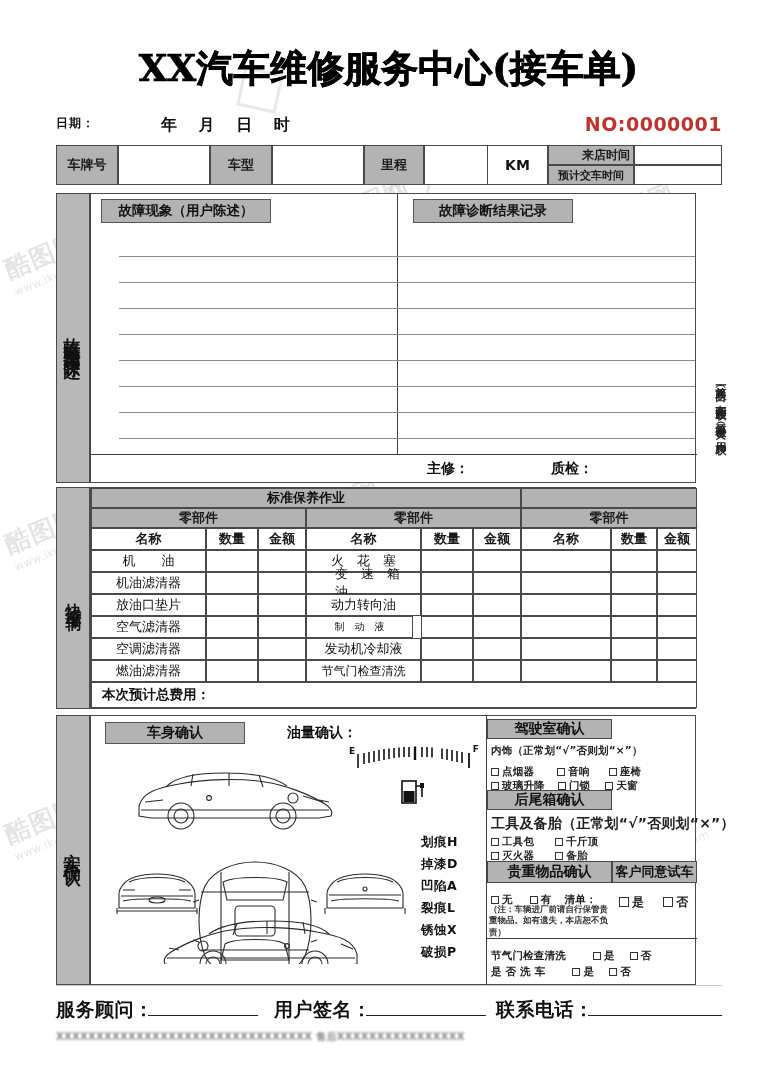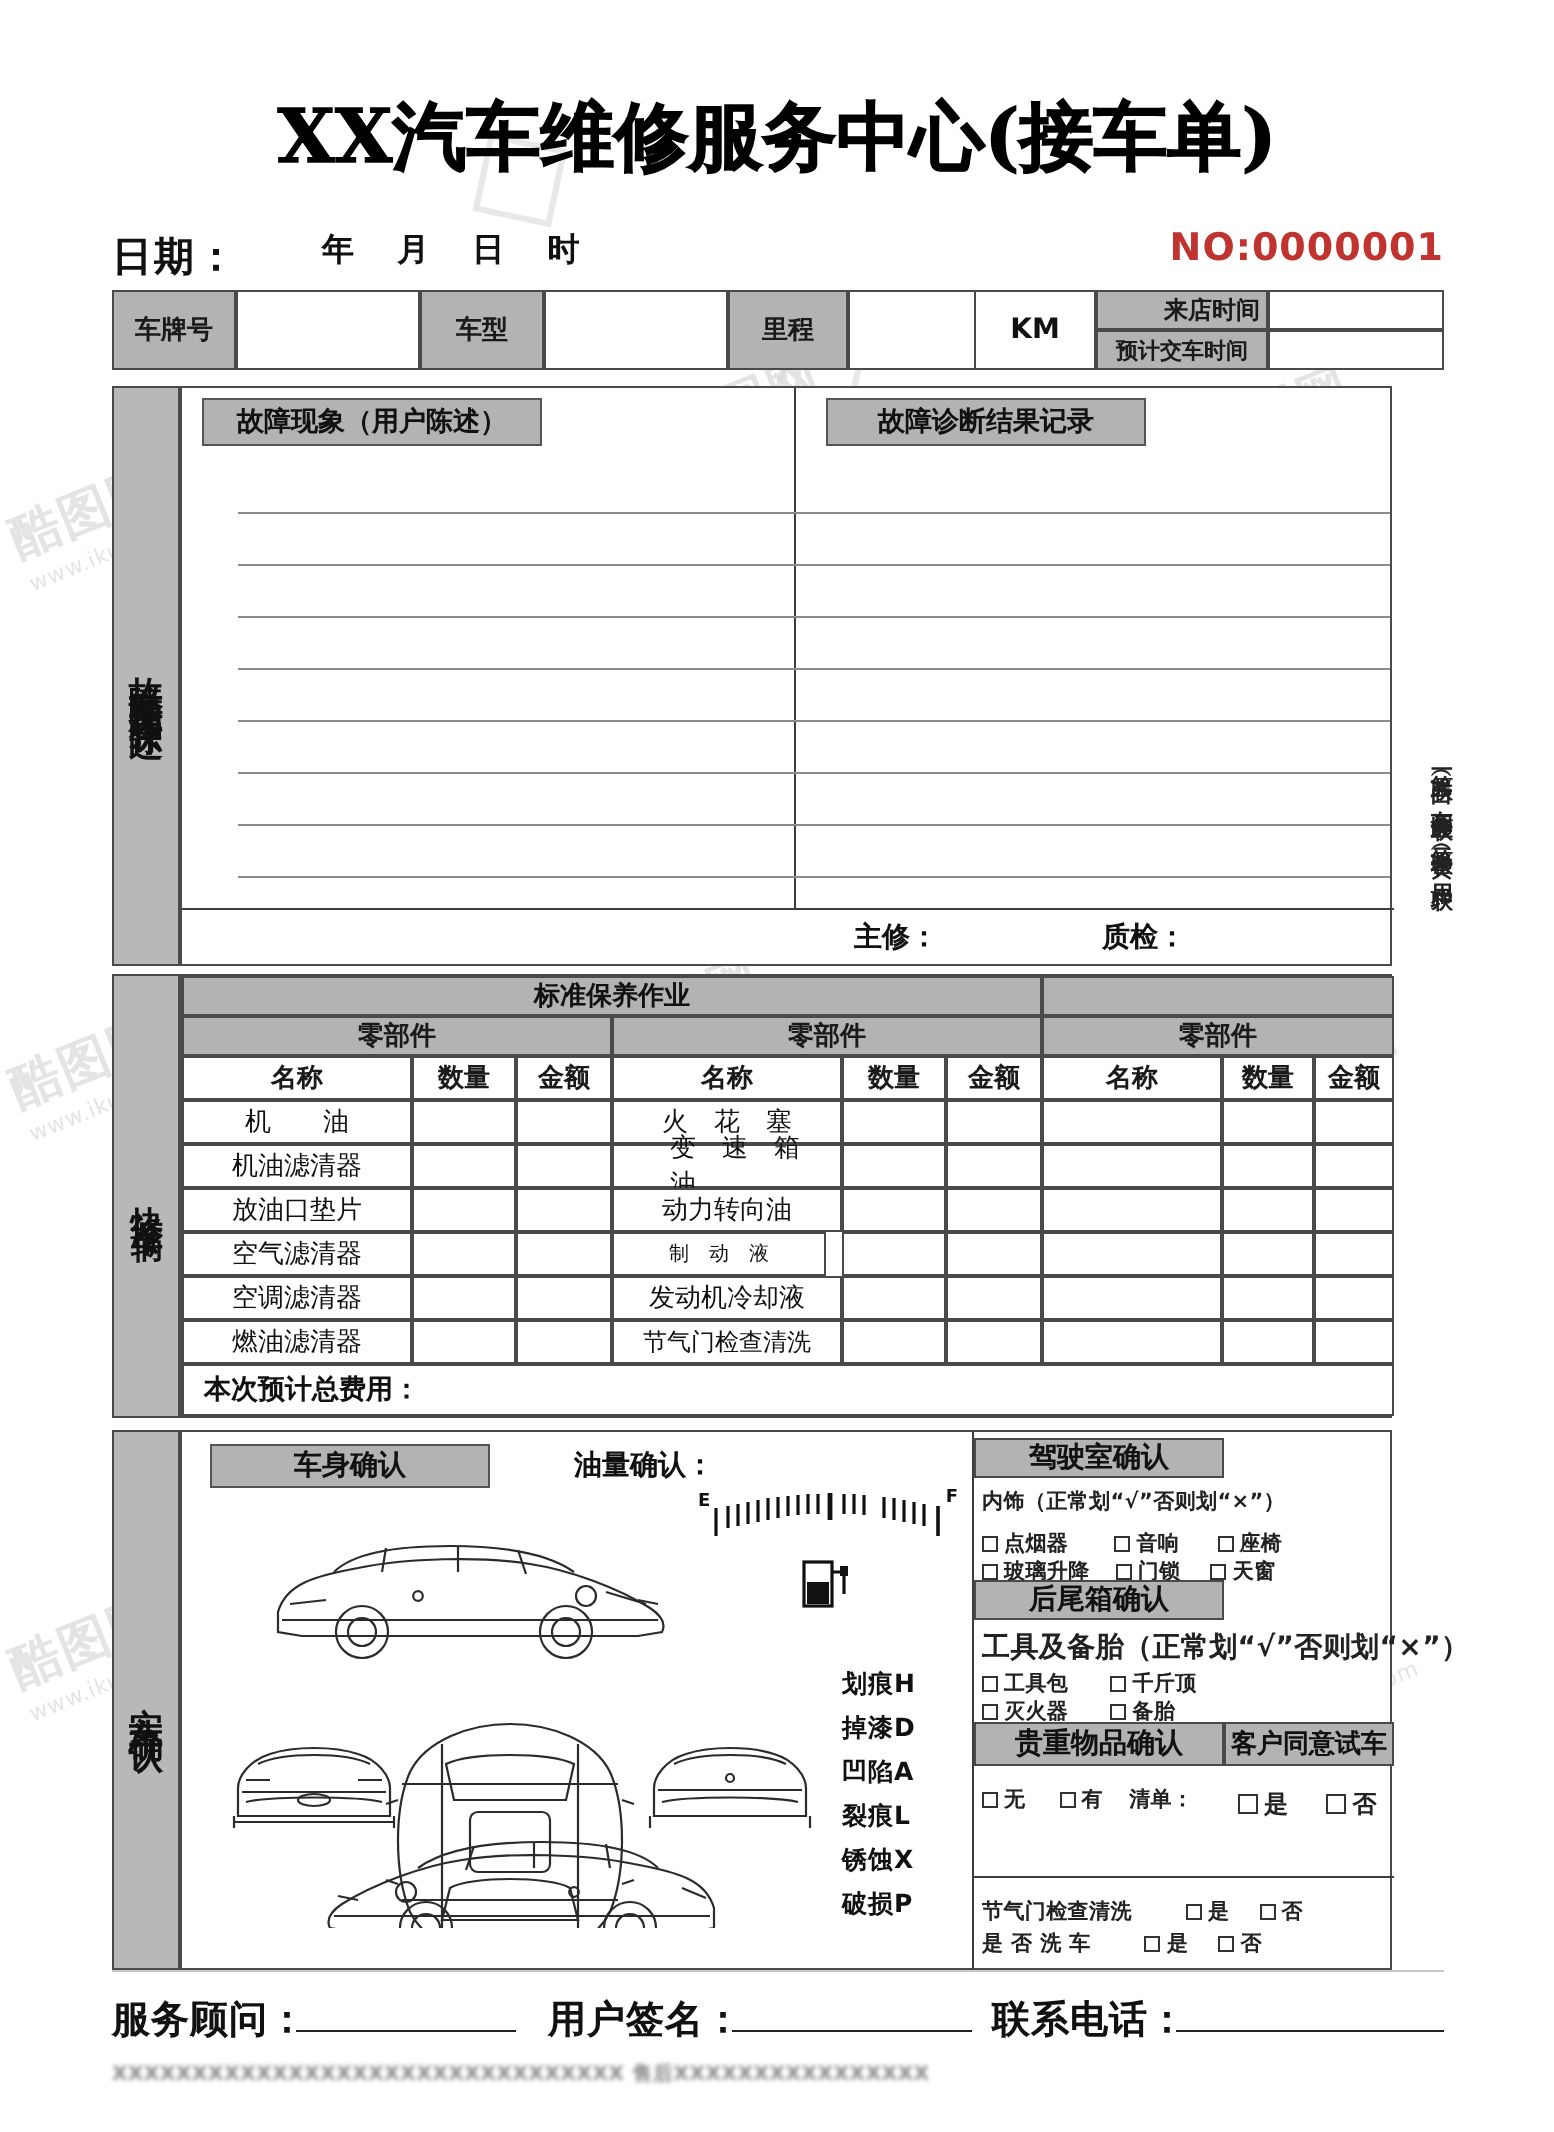--- a/index.html
+++ b/index.html
@@ -22,21 +22,21 @@
   
   .title{
     position:absolute;left:0;right:0;top:44px;text-align:center;
     font-family:"DejaVu Serif","Liberation Serif",serif;
     font-weight:bold;font-size:37px;letter-spacing:0px;color:#000;
     -webkit-text-stroke:.7px #000;
   }
 
   
   .daterow{position:absolute;left:56px;top:115px;width:666px;height:24px;}
-  .daterow .dlabel{position:absolute;left:0;top:0;font-size:20px;font-weight:bold;letter-spacing:1px;}
+  .daterow .dlabel{position:absolute;left:0;top:0;font-size:12px;font-weight:bold;letter-spacing:1px;}
   .daterow .ymd{position:absolute;left:105px;top:0;font-size:16px;font-weight:bold;letter-spacing:8px;}
   .daterow .no{position:absolute;right:0;top:-2px;font-size:19px;font-weight:bold;color:#c0332f;letter-spacing:.5px;}
 
   
   .gray{background:#b3b3b3;}
   .cellbox{position:absolute;border:1px solid #4a4a4a;box-sizing:border-box;}
   .ctr{display:flex;align-items:center;justify-content:center;}
   .lft{display:flex;align-items:center;}
   .hdrtxt{font-size:13px;font-weight:bold;color:#1a1a1a;}
 
@@ -417,20 +417,21 @@
     </div>
 
     <div class="cellbox gray ctr" style="left:396px;top:145px;width:125px;height:22px;font-size:14px;font-weight:bold;">贵重物品确认</div>
     <div class="cellbox gray ctr" style="left:521px;top:145px;width:85px;height:22px;font-size:13px;font-weight:bold;">客户同意试车</div>
 
     <div style="position:absolute;left:400px;top:172px;">
       <span class="chkline"><span class="cbx"></span><span>无</span></span>
       <span class="chkline" style="margin-left:12px;"><span class="cbx"></span><span>有</span></span>
       <span class="chkline" style="margin-left:8px;">清单：</span>
     </div>
+    <div class="noteline" style="position:absolute;left:398px;top:188px;width:122px;">（注：车辆进厂前请自行保管贵重物品。如有遗失，本店恕不负责）</div>
 
     <div style="position:absolute;left:528px;top:175px;">
       <span class="chkline" style="font-size:12px;"><span class="cbx" style="width:10px;height:10px;"></span><span>是</span></span>
       <span class="chkline" style="font-size:12px;margin-left:14px;"><span class="cbx" style="width:10px;height:10px;"></span><span>否</span></span>
     </div>
 
     <div class="rule" style="left:396px;top:222px;width:210px;border-top:1px solid #3d3d3d;"></div>
 
     <div style="position:absolute;left:400px;top:228px;">
       <span class="chkline">节气门检查清洗</span>

